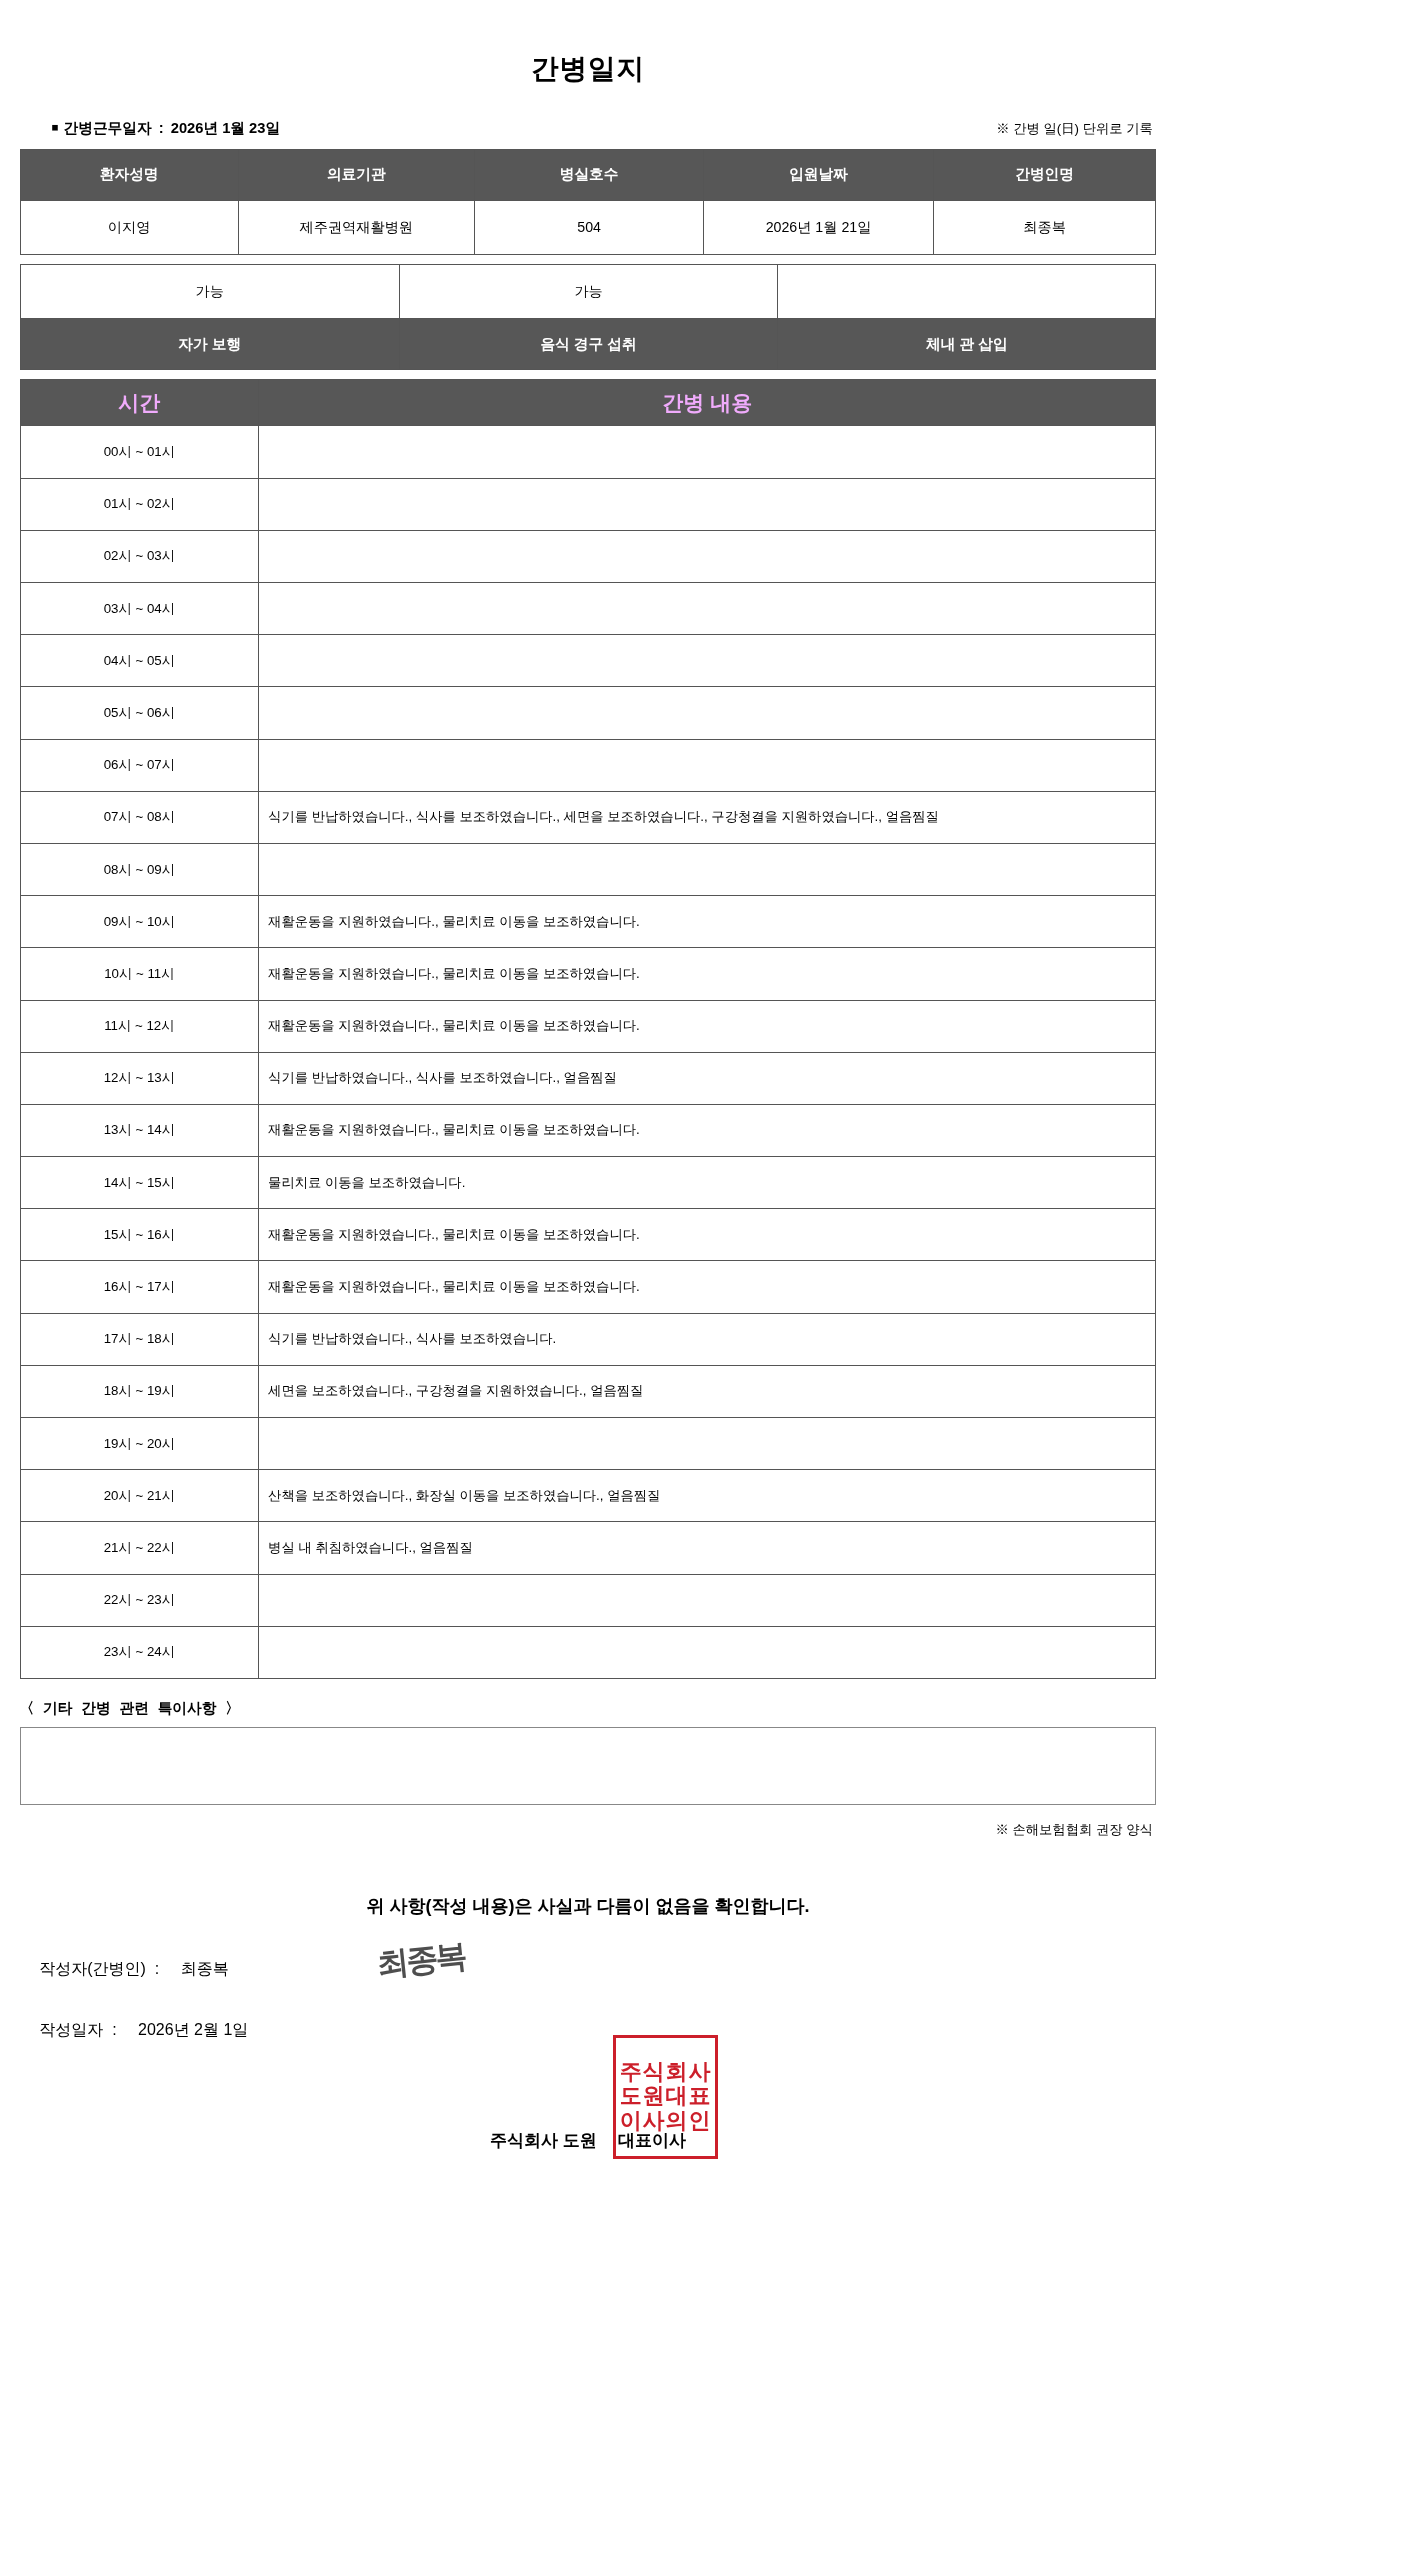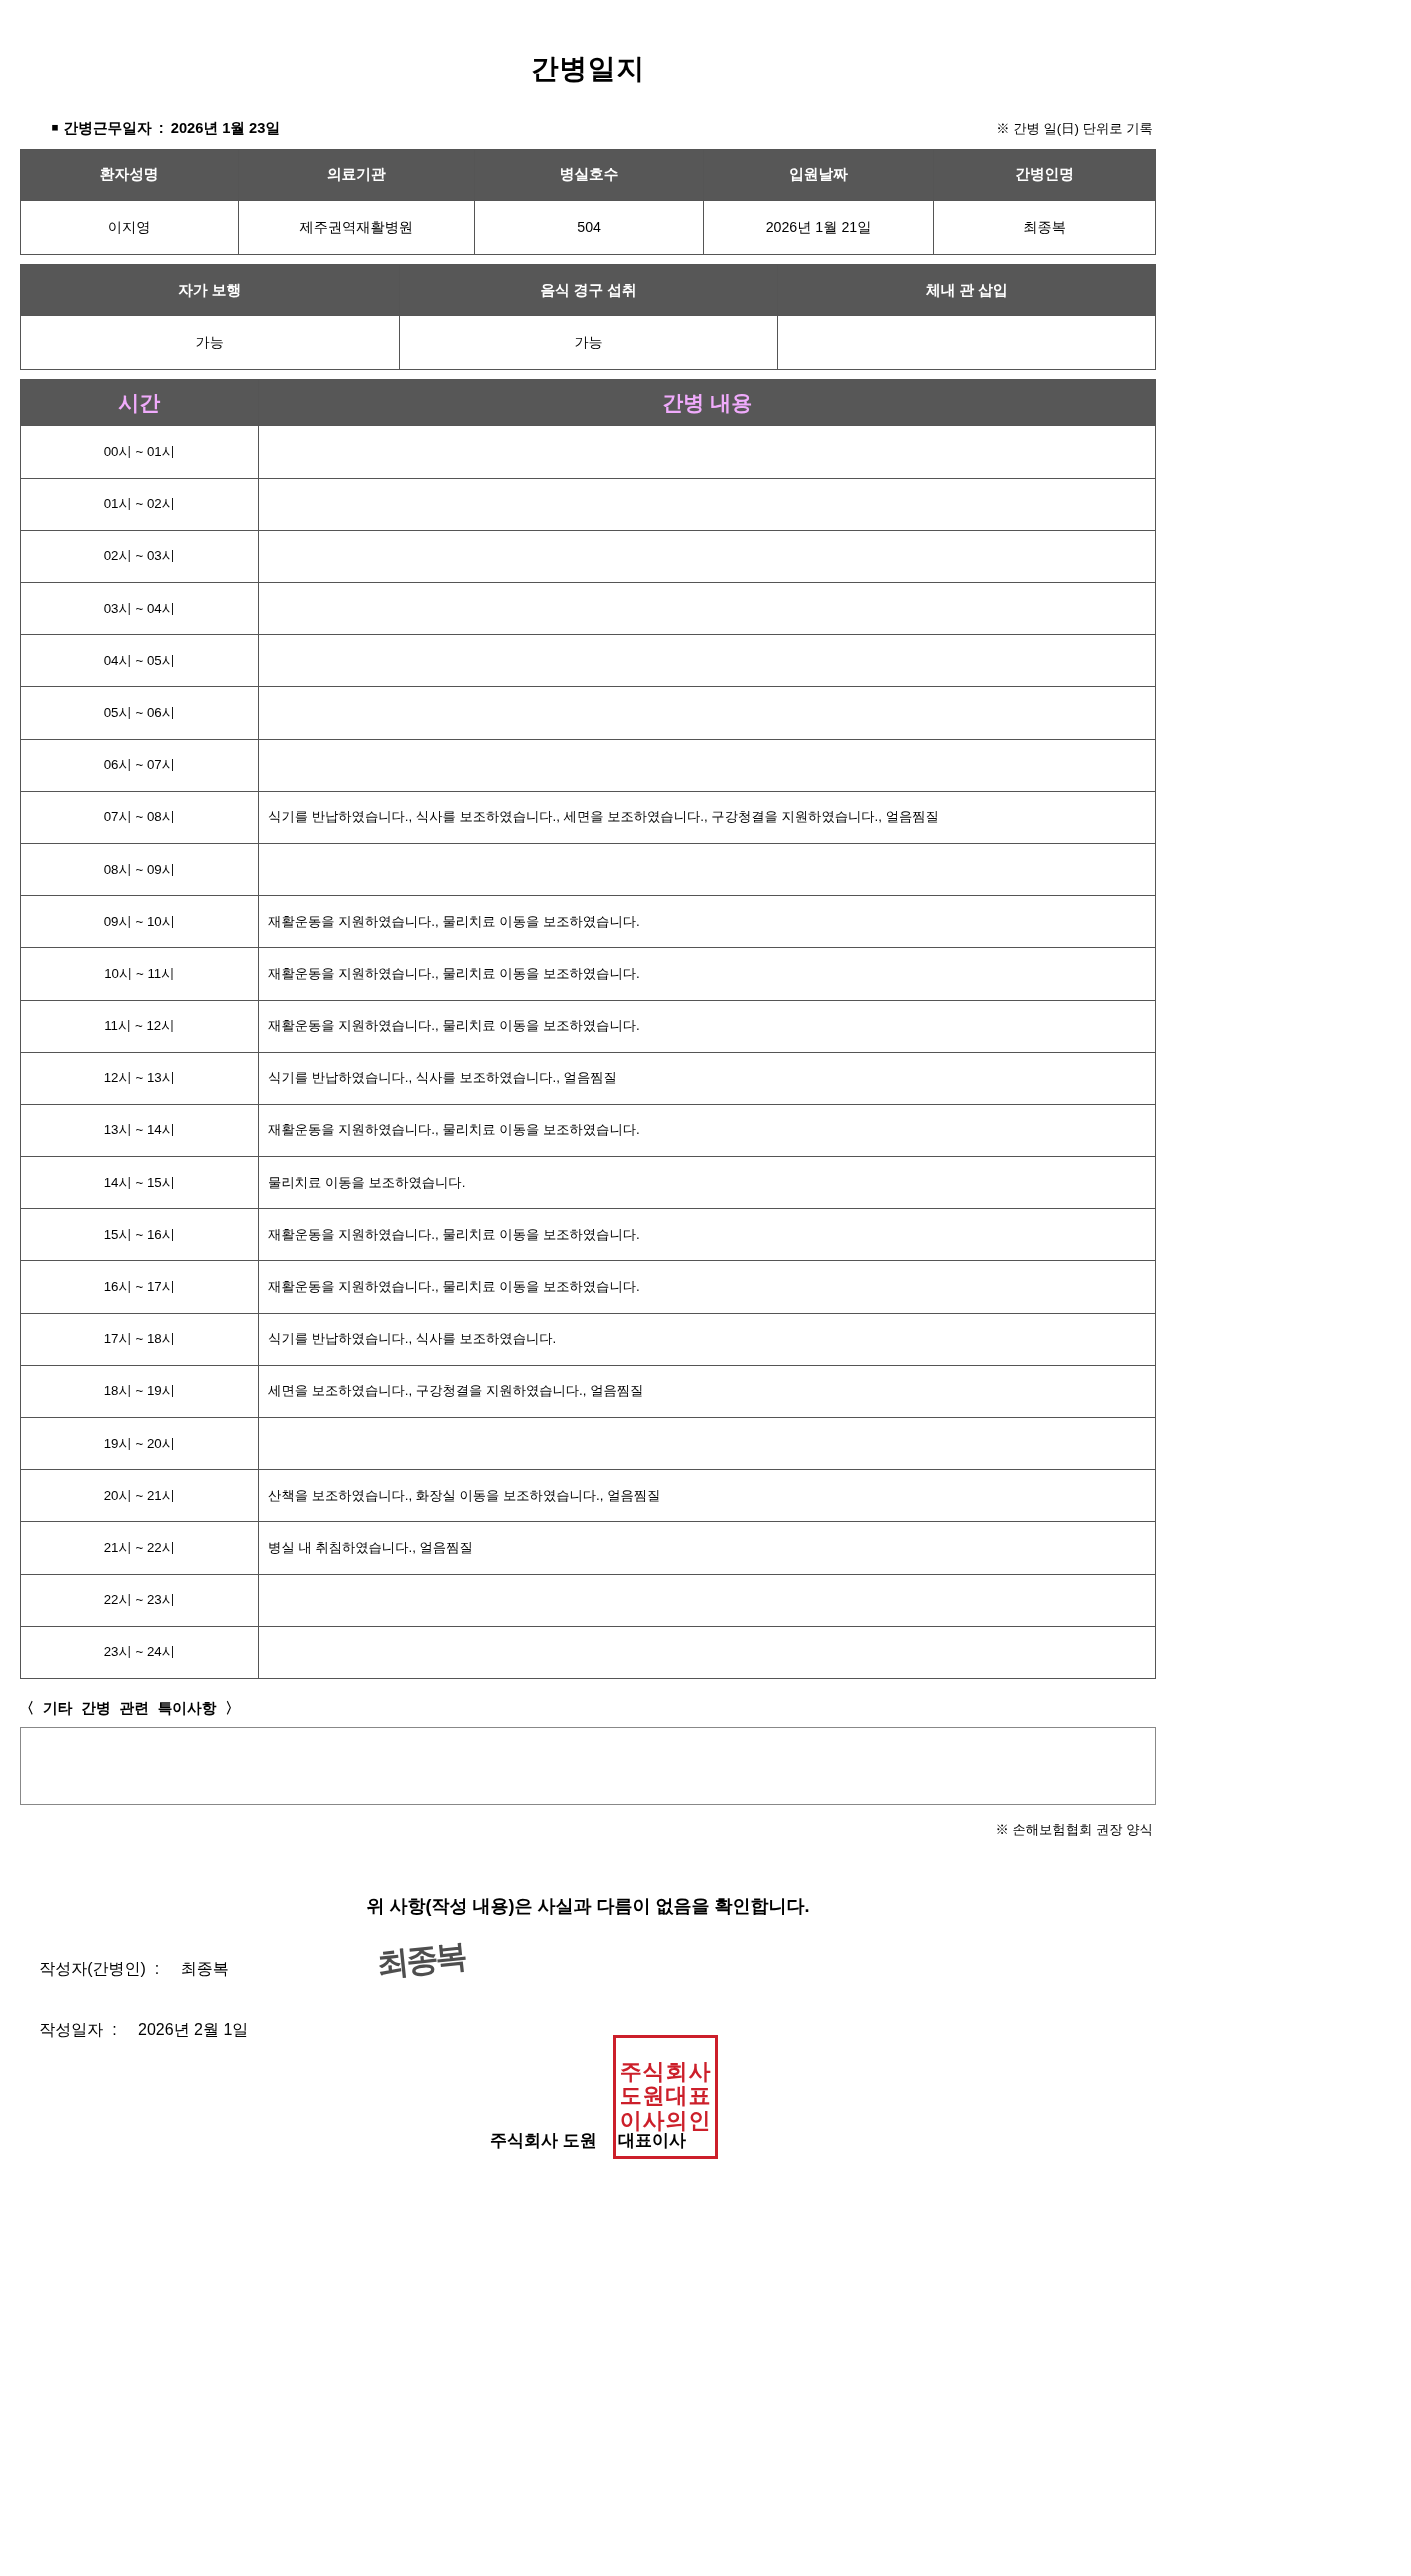--- a/index.html
+++ b/index.html
@@ -228,28 +228,28 @@
     <div class="spacer10"></div>
 
     <table class="grid">
       <colgroup>
         <col style="width:33.4%">
           <col style="width:33.3%">
           <col style="width:33.3%">
       </colgroup>
       <tbody>
           <tr>
+        <td>가능</td>
+        <td>가능</td>
+        <td></td>
+      </tr>
+      <tr>
         <th>자가 보행</th>
         <th>음식 경구 섭취</th>
         <th>체내 관 삽입</th>
-      </tr>
-      <tr>
-        <td>가능</td>
-        <td>가능</td>
-        <td></td>
       </tr>
     </tbody>
       </table>
 
     <div class="spacer10"></div>
 
     <table class="timetable">
       <colgroup>
         <col style="width:21%">
           <col style="width:79%">

